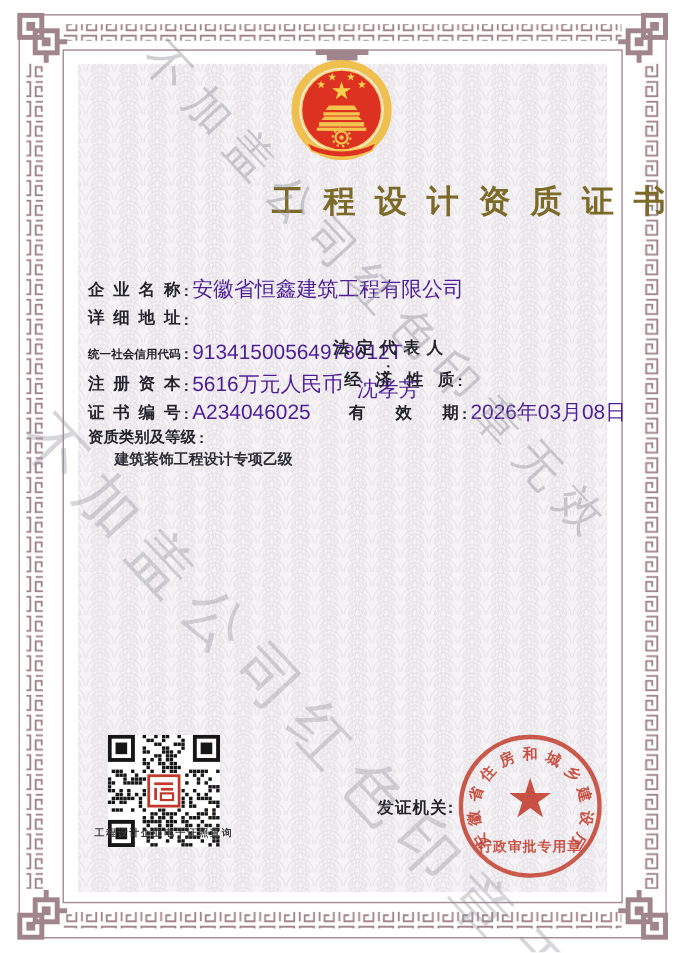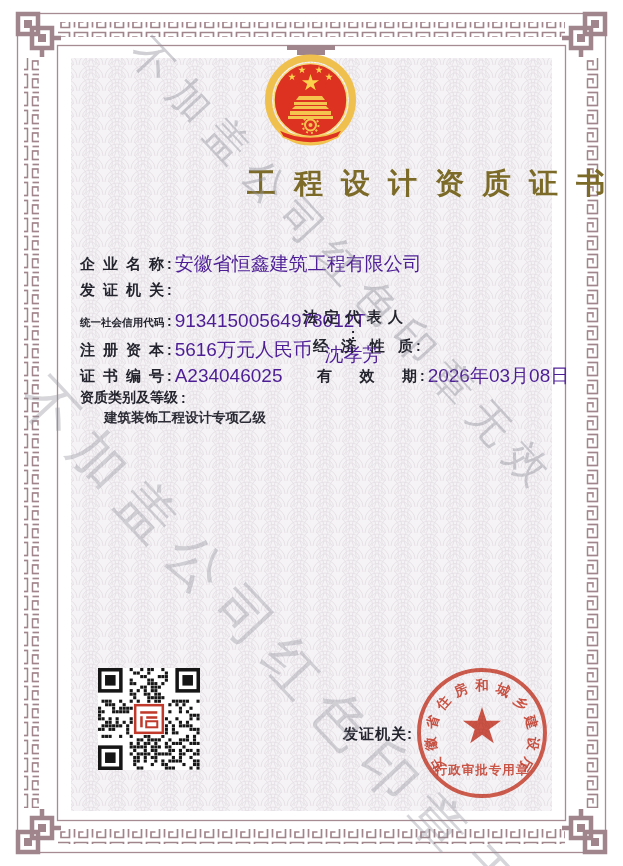--- a/index.html
+++ b/index.html
@@ -168,21 +168,21 @@
 
   <div id="wm1" class="wm">不加盖公司红色印章无效</div>
   <div id="wm2" class="wm">不加盖公司红色印章无效</div>
 
   <div class="f" id="f-company">
     <span class="flabel">企业名称</span>
     <span class="colon">:</span>
     <span class="fvalue">安徽省恒鑫建筑工程有限公司</span>
   </div>
   <div class="f" id="f-address">
-    <span class="flabel">发证机关</span>
+    <span class="flabel">详细地址</span>
     <span class="colon">:</span>
   </div>
   <div class="f" id="f-credit">
     <span class="flabel narrow">统一社会信用代码</span>
     <span class="colon">:</span>
     <span class="fvalue">91341500564978012T</span>
   </div>
   <div class="f" id="f-legal">
     <span class="flabel wide">法定代表人</span>
     <span class="colon">:</span>
@@ -472,20 +472,21 @@
     </g>
     <g>
       <rect x="35" y="35" width="31.5" height="31.5" fill="#ffffff"></rect>
       <rect x="37" y="37" width="27.5" height="27.5" fill="none" stroke="#c0392b" stroke-width="2.5"></rect>
       <rect x="42" y="43" width="17" height="2.5" fill="#c0392b"></rect>
       <rect x="42" y="48" width="2.5" height="11" fill="#c0392b"></rect>
       <rect x="48" y="48" width="11" height="2.5" fill="#c0392b"></rect>
       <rect x="48" y="53" width="11" height="6" fill="none" stroke="#c0392b" stroke-width="2"></rect>
     </g>
   </svg>
+  <div id="qr-caption">工程设计企业电子证照查询</div>
 
   <div id="issuer-label">发证机关:</div>
 
   <svg id="seal" width="156" height="156" viewBox="0 0 156 156">
     <circle cx="78" cy="78" r="63" fill="none" stroke="var(--seal_red)" stroke-width="4" opacity="0.88"></circle>
     <polygon points="78.00,52.00 82.49,65.82 97.02,65.82 85.27,74.36 89.76,88.18 78.00,79.64 66.24,88.18 70.73,74.36 58.98,65.82 73.51,65.82" fill="var(--seal_red)" opacity="0.92"></polygon>
     <g id="seal-arc">
         <text x="38.14173948064798" y="106.90620541896062" transform="rotate(-122 38.14173948064798 106.90620541896062)" class="seal-arc-ch">安</text>
         <text x="31.412869608177537" y="88.21605034208474" transform="rotate(-97.6 31.412869608177537 88.21605034208474)" class="seal-arc-ch">徽</text>
         <text x="33.00598361599284" y="68.41550554360984" transform="rotate(-73.2 33.00598361599284 68.41550554360984)" class="seal-arc-ch">省</text>

